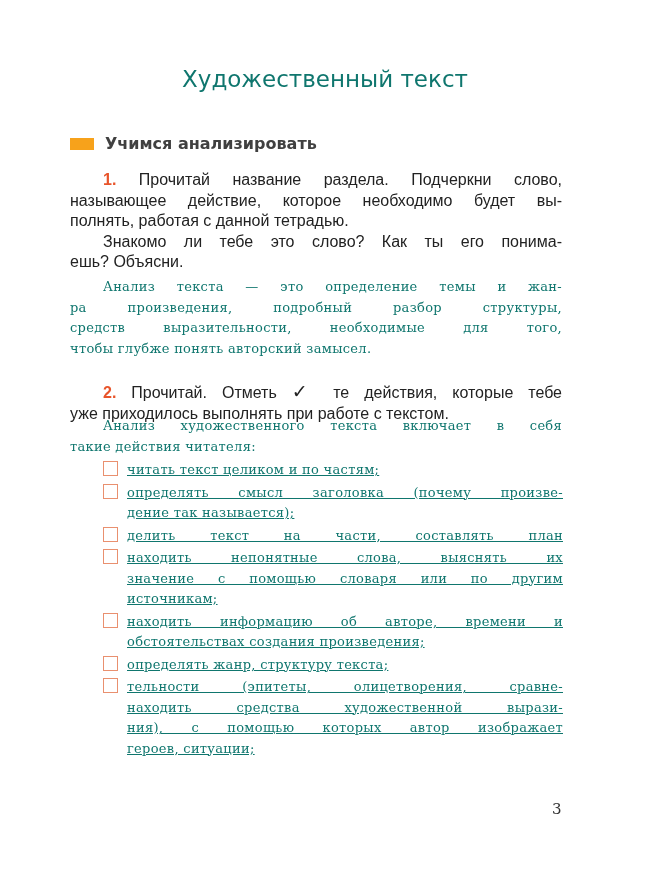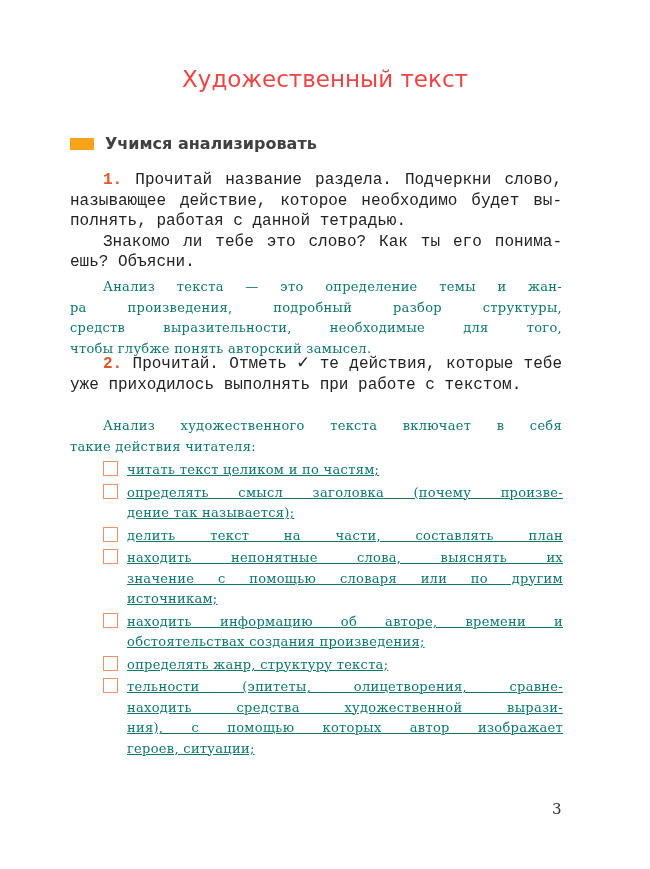--- a/index.html
+++ b/index.html
@@ -1,21 +1,21 @@
 <!DOCTYPE html>
 <html><head>
 <meta charset="utf-8">
 <style>
   html,body{margin:0;padding:0;background:#fff;}
   body{width:650px;height:869px;position:relative;overflow:hidden;color:#222;}
-  .title{position:absolute;left:0;width:650px;top:66px;text-align:center;font-family:"DejaVu Sans",sans-serif;font-size:23px;color:#ef4444;}
+  .title{position:absolute;left:0;width:650px;top:66px;text-align:center;font-family:"DejaVu Sans",sans-serif;font-size:23px;color:#0f766e;}
   .sec{position:absolute;left:70px;top:134px;display:flex;align-items:center;}
   .sec-bar{width:24px;height:12px;background:#f7a21b;margin-right:11px;}
   .sec-label{font-family:"DejaVu Sans",sans-serif;font-weight:bold;font-size:16px;color:#404040;}
-  .sans{font-family:Liberation Mono, monospace;font-size:16px;line-height:20.5px;color:#222;}
+  .sans{font-family:Liberation Sans, sans-serif;font-size:16px;line-height:20.5px;color:#222;}
   .serif{font-family:"DejaVu Serif",serif;font-size:13px;line-height:20.5px;color:#0f766e;letter-spacing:0.3px;}
   .block{position:absolute;left:70px;width:492px;text-align:justify;}
   .num{color:#e8542a;font-weight:bold;}
   .line{display:block;text-align-last:justify;}
   .last{text-align-last:left;}
   .items{position:absolute;left:103px;top:460px;width:460px;text-decoration:underline;}
   .item{position:relative;padding-left:24px;margin-bottom:2px;}
   .cb{position:absolute;left:0;top:1px;width:15px;height:15px;border:1.5px solid #e9906f;box-sizing:border-box;background:#fff;}
   .pagenum{position:absolute;left:552px;top:800px;font-family:"DejaVu Serif",serif;font-size:15px;color:#333;}
 </style>
@@ -37,21 +37,21 @@
   <span class="line last">ешь? Объясни.</span>
 </div>
 
 <div class="block serif" style="top:277px;">
   <span class="line" style="padding-left:33px;">Анализ текста — это определение темы и жан-</span>
   <span class="line">ра произведения, подробный разбор структуры,</span>
   <span class="line">средств выразительности, необходимые для того,</span>
   <span class="line last">чтобы глубже понять авторский замысел.</span>
 </div>
 
-<div class="block sans" style="top:353px;">
+<div class="block sans" style="top:382px;">
   <span class="line" style="padding-left:33px;"><span class="num">2.</span> <span>Прочитай. Отметь</span> <span style="font-size:19px;">✓</span> <span>те действия, которые тебе</span></span>
   <span class="line last">уже приходилось выполнять при работе с текстом.</span>
 </div>
 
 <div class="block serif" style="top:416px;">
   <span class="line" style="padding-left:33px;">Анализ художественного текста включает в себя</span>
   <span class="line last">такие действия читателя:</span>
 </div>
 
 <div class="items serif">

